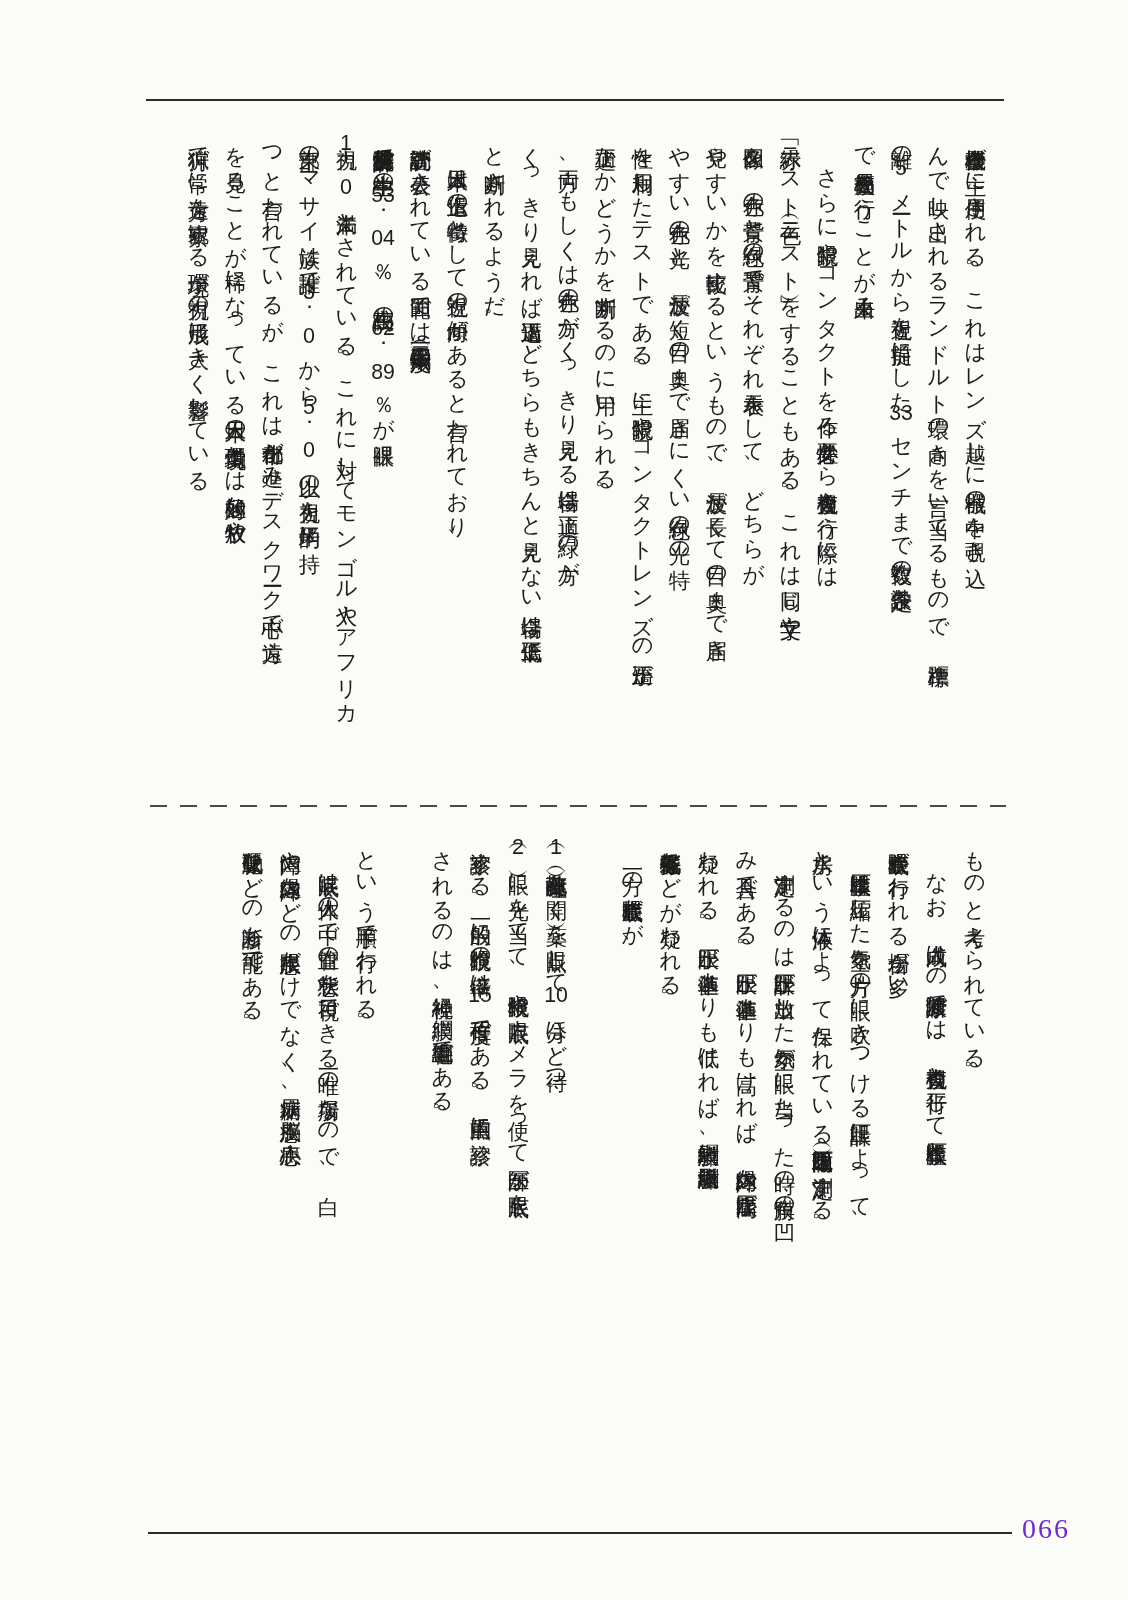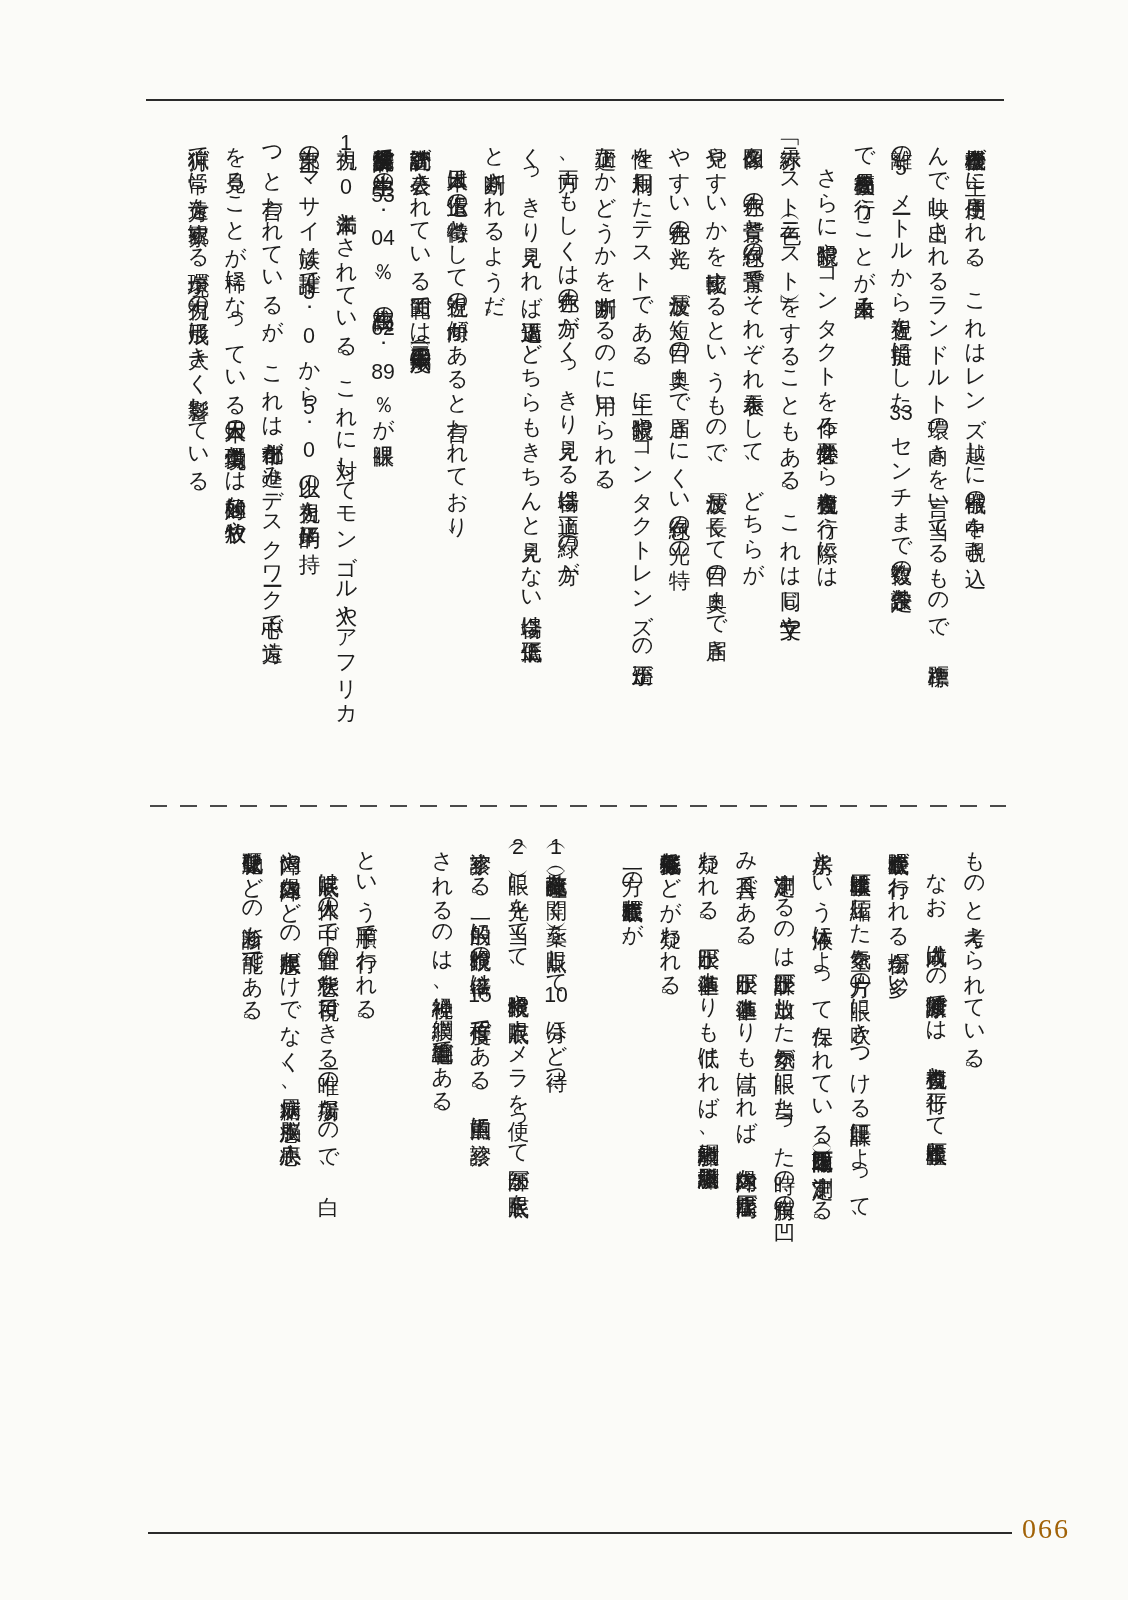--- a/index.html
+++ b/index.html
@@ -65,21 +65,21 @@
     text-combine-upright: all;
     -webkit-text-combine: horizontal;
     text-orientation: upright;
   }
   .page-number {
     position: absolute;
     left: 1022px;
     top: 1513px;
     font-family: "Liberation Serif", serif;
     font-size: 28px;
-    color: #a16207;
+    color: #6d28d9;
     letter-spacing: 2px;
     text-align: right;
   }
 </style>
 </head>
 <body>
 
 <div class="rule top-rule"></div>
 
 <div class="text-block upper-block" id="upper-block"><p class="text-line">検査機器が主に使用される。これはレンズ越しに器械の中を覗き込</p><p class="text-line">んで映し出されるランドルト環の向きを言い当てるもので、標準距</p><p class="text-line">離の<span class="tcy">5</span>メートルから近視を前提にした<span class="tcy">33</span>センチまで複数の条件設定</p><p class="text-line">で簡易検査を行うことが出来る。</p><p class="text-line">　さらに眼鏡やコンタクトを作る必要性から視力検査を行う際には</p><p class="text-line">「赤緑テスト（二色テスト）」をすることもある。これは同じ文字や</p><p class="text-line">図像を、赤色の背景と緑色の背景でそれぞれ表示をして、どちらが</p><p class="text-line">見やすいかを比較するというもので、波長が長くて目の奥まで届き</p><p class="text-line">やすい赤色の光と、波長が短く目の奥まで届きにくい緑色の光の特</p><p class="text-line">性を利用したテストである。主に眼鏡やコンタクトレンズの矯正が</p><p class="text-line">適正かかどうかを判断するのに用いられる。</p><p class="text-line">　両方、もしくは赤色の方がくっきり見える場合は適正、緑の方が</p><p class="text-line">くっきり見えれば過矯正、どちらもきちんと見えない場合は低矯正</p><p class="text-line">と判断されるようだ。</p><p class="text-line">　日本人は遺伝上の特徴として近視の傾向があると言われており、</p><p class="text-line">統計調査が公表されている範囲では二〇一四年（平成二六年）度の</p><p class="text-line">文部科学省保健統計で中学生の<span class="tcy">53</span>．<span class="tcy">04</span>％、高校生の<span class="tcy">62</span>．<span class="tcy">89</span>％が裸眼</p><p class="text-line">視力<span class="tcy">1</span>．<span class="tcy">0</span>未満とされている。これに対してモンゴル人やアフリカ</p><p class="text-line">東部のマサイ族は推計で<span class="tcy">3</span>．<span class="tcy">0</span>から<span class="tcy">5</span>．<span class="tcy">0</span>以上の視力を平均的に持</p><p class="text-line">つと言われているが、これは都市化が進みデスクワーク中心で遠方</p><p class="text-line">を見ることが稀になっている日本人の労働環境とは対極的な放牧や</p><p class="text-line">狩猟で常に遠方を観察する環境が視力の形成に大きく影響している</p></div>

